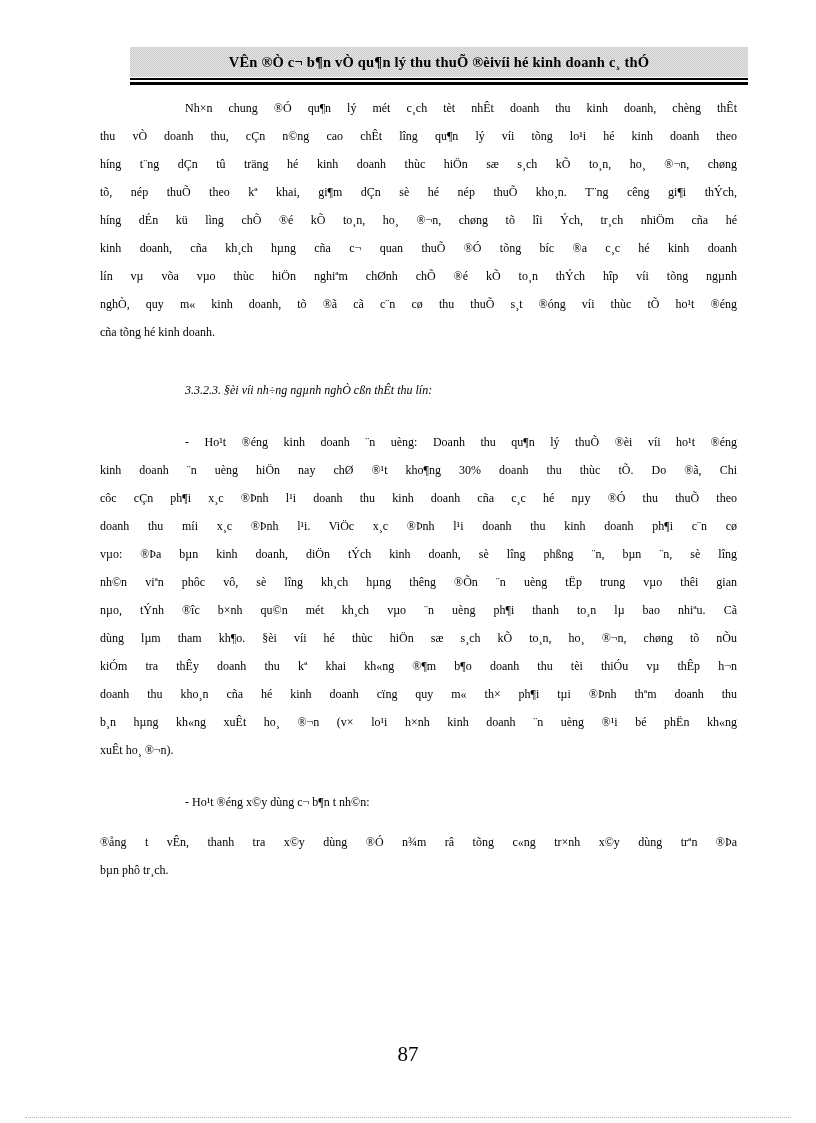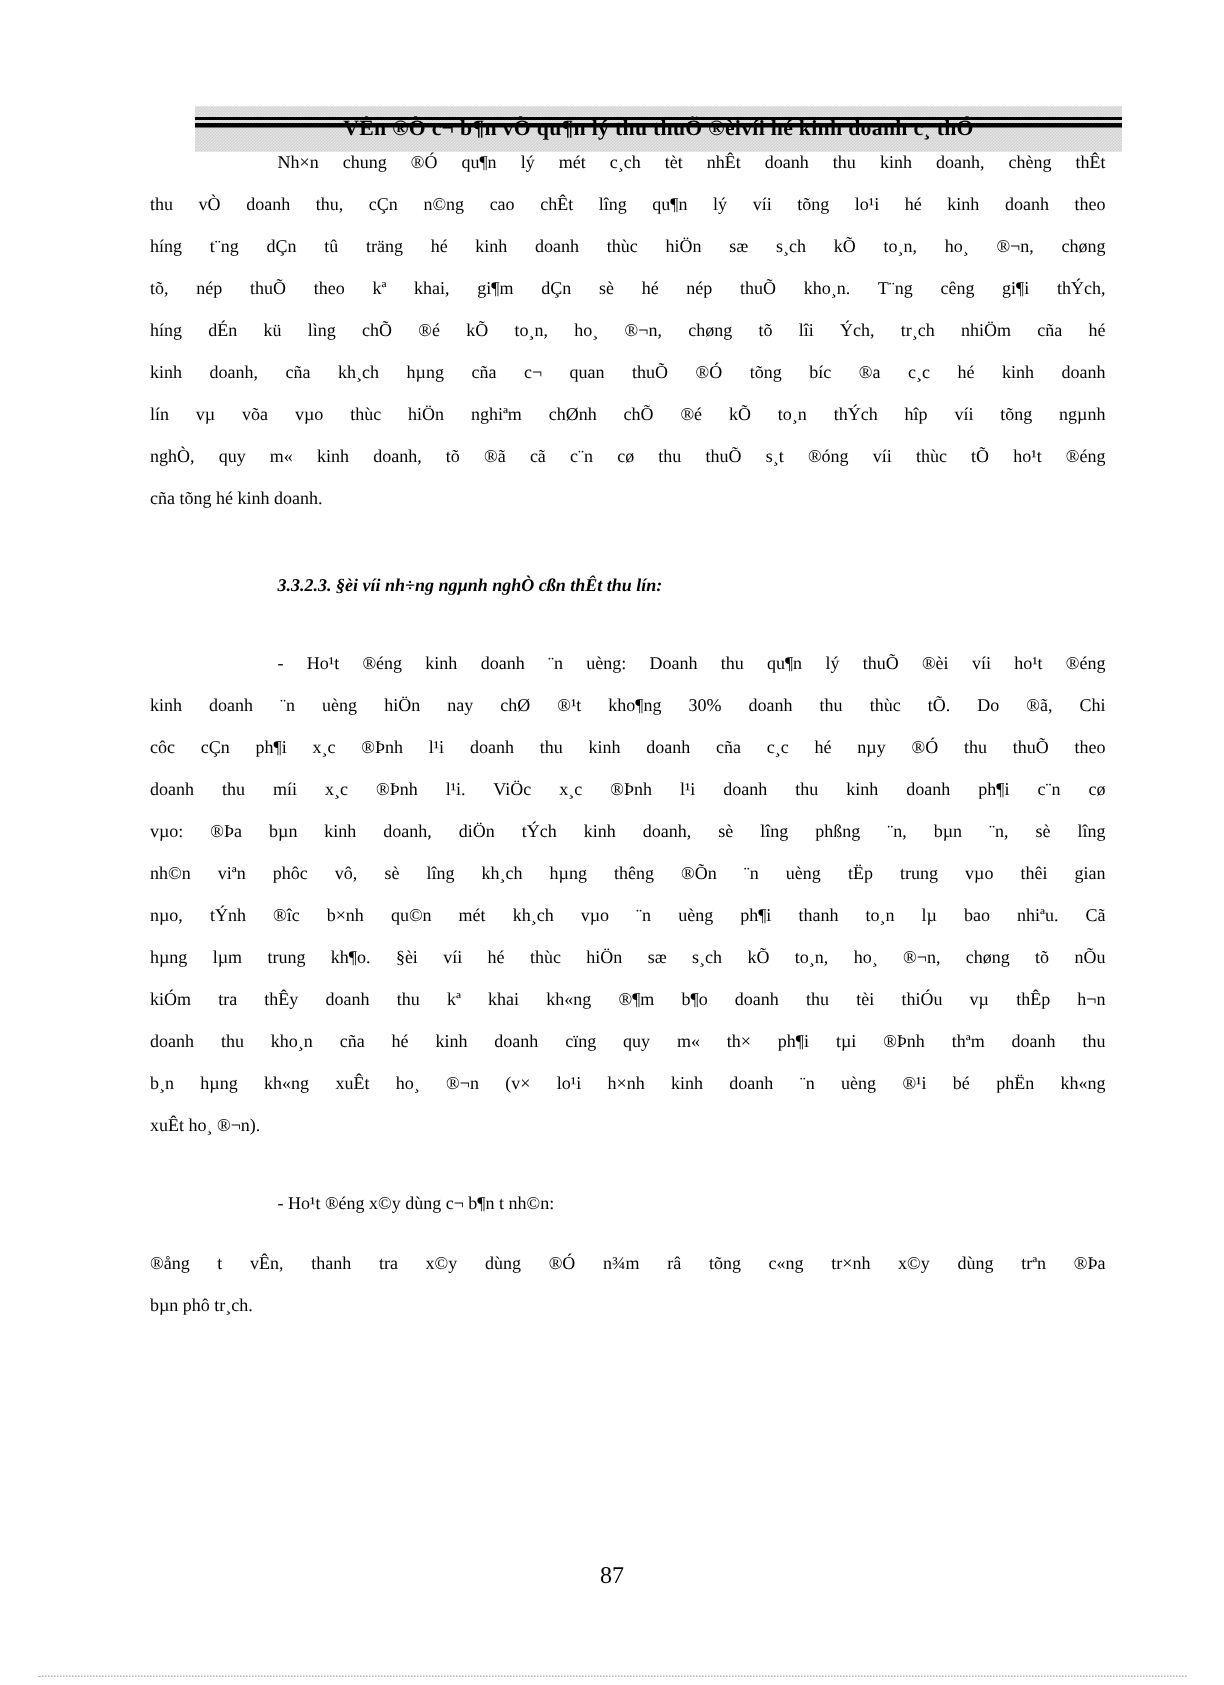--- a/index.html
+++ b/index.html
@@ -22,21 +22,20 @@
     height: 30px;
     background-color: #d9d9d9;
     background-image:
       linear-gradient(45deg, #c9c9c9 25%, transparent 25%, transparent 75%, #c9c9c9 75%),
       linear-gradient(45deg, #c9c9c9 25%, #e6e6e6 25%, #e6e6e6 75%, #c9c9c9 75%);
     background-size: 2px 2px;
     background-position: 0 0, 1px 1px;
     display: flex;
     align-items: center;
     justify-content: center;
-    margin-top: 24px;
   }
   .header-title {
     font-size: 14.5px;
     font-weight: bold;
     letter-spacing: 0.2px;
     white-space: nowrap;
   }
   .header-rule-thin {
     position: absolute;
     left: 130px;
@@ -71,34 +70,34 @@
 
   .line {
     line-height: 28px;
     text-align: justify;
     text-align-last: justify;
     white-space: normal;
   }
   .line.first { text-indent: 85px; }
   .line.last  { text-align: left; text-align-last: left; }
   .para.heading .line {
-    font-weight: bold;
+    font-weight: normal;
     font-style: italic;
     text-align: center;
     text-align-last: left;
   }
 
   
   .page-number {
     position: absolute;
     left: 0;
     top: 1042px;
     width: 100%;
     text-align: center;
-    font-size: 16px;
+    font-size: 21px;
   }
   .footer-dotted-line {
     position: absolute;
     left: 25px;
     right: 25px;
     top: 1117px;
     border-top: 1px dotted #b4b6bd;
     height: 0;
   }
 </style>
@@ -129,21 +128,21 @@
         <div class="line first last">3.3.2.3. §èi víi nh÷ng ngµnh  nghÒ cßn thÊt thu lín:</div>
       </div>
       <div class="para">
         <div class="line first">- Ho¹t ®éng kinh doanh ¨n uèng: Doanh thu qu¶n lý thuÕ ®èi víi ho¹t ®éng</div>
         <div class="line">kinh doanh ¨n uèng hiÖn nay chØ ®¹t kho¶ng 30% doanh thu thùc tÕ. Do ®ã, Chi</div>
         <div class="line">côc cÇn ph¶i x¸c ®Þnh l¹i doanh thu kinh doanh cña c¸c hé nµy ®Ó thu thuÕ theo</div>
         <div class="line">doanh thu míi x¸c ®Þnh l¹i. ViÖc x¸c ®Þnh l¹i doanh thu kinh doanh ph¶i c¨n cø</div>
         <div class="line">vµo: ®Þa bµn kinh doanh, diÖn tÝch kinh doanh, sè lîng  phßng ¨n, bµn ¨n, sè lîng</div>
         <div class="line">nh©n viªn phôc vô, sè lîng  kh¸ch hµng thêng  ®Õn ¨n uèng tËp trung vµo thêi gian</div>
         <div class="line">nµo, tÝnh ®îc  b×nh qu©n mét kh¸ch vµo  ¨n uèng ph¶i thanh to¸n lµ bao nhiªu. Cã</div>
-        <div class="line">hµng  lµm trung kh¶o. §èi víi hé thùc hiÖn sæ s¸ch kÕ to¸n, ho¸ ®¬n, chøng tõ nÕu</div>
+        <div class="line">dùng  lµm tham kh¶o. §èi víi hé thùc hiÖn sæ s¸ch kÕ to¸n, ho¸ ®¬n, chøng tõ nÕu</div>
         <div class="line">kiÓm tra thÊy doanh thu kª khai kh«ng ®¶m b¶o doanh thu tèi thiÓu vµ  thÊp h¬n</div>
         <div class="line">doanh thu kho¸n cña hé kinh doanh cïng quy m« th× ph¶i tµi ®Þnh thªm doanh thu</div>
         <div class="line">b¸n hµng  kh«ng xuÊt ho¸ ®¬n (v× lo¹i h×nh kinh doanh ¨n uèng ®¹i bé phËn kh«ng</div>
         <div class="line last">xuÊt ho¸ ®¬n).</div>
       </div>
       <div class="para">
         <div class="line first last">- Ho¹t ®éng x©y dùng c¬ b¶n t  nh©n:</div>
       </div>
       <div class="para">
         <div class="line">®ång t  vÊn, thanh tra x©y dùng ®Ó n¾m râ tõng c«ng tr×nh x©y dùng trªn ®Þa</div>

